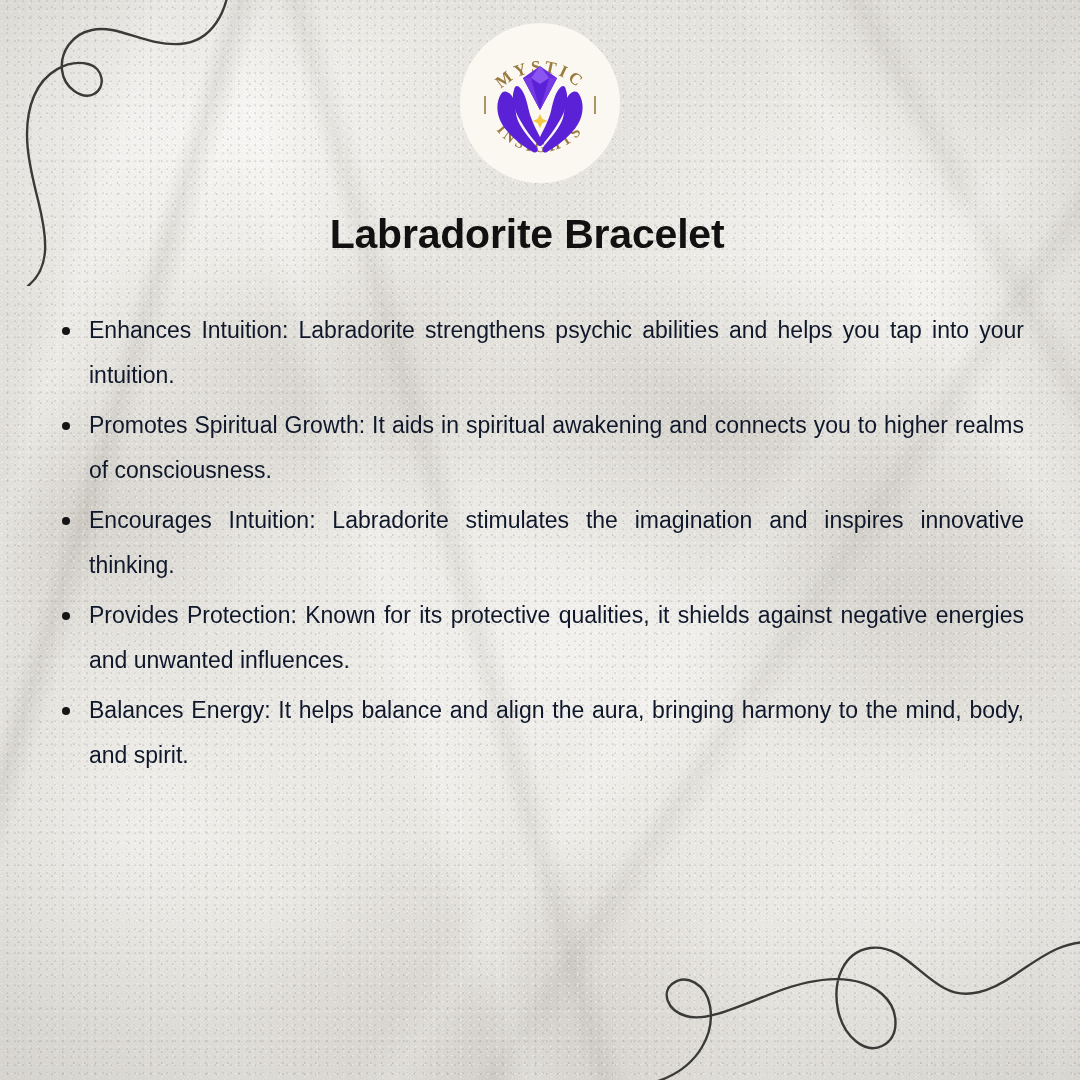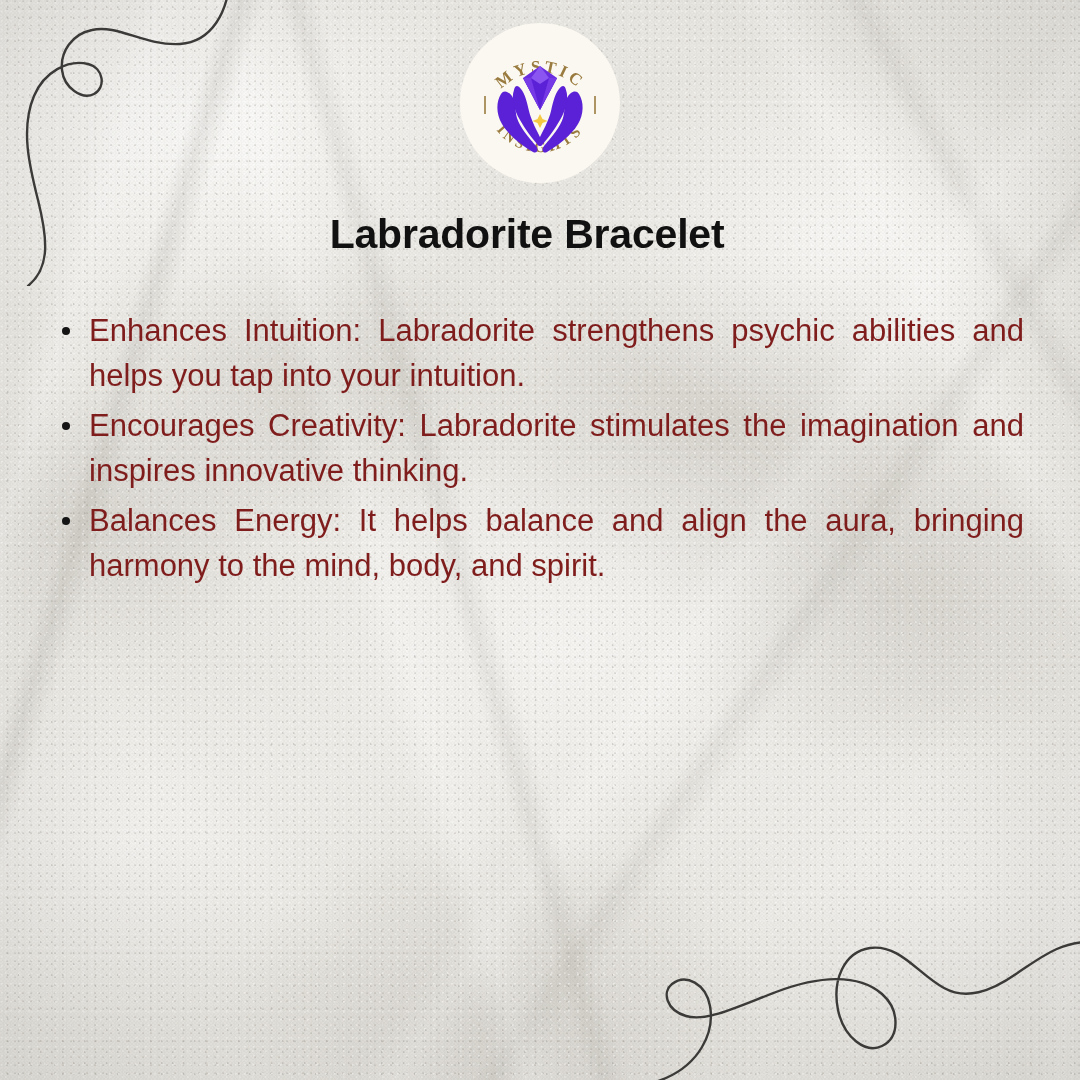--- a/index.html
+++ b/index.html
@@ -128,23 +128,23 @@
     top: 308px;
     width: 966px;
     margin: 0;
     padding: 0;
     list-style: none;
   }
   .benefit-item {
     position: relative;
     padding-left: 31px;
     margin: 0 0 5px 0;
-    font-size: 31px;
+    font-size: 23px;
     line-height: 45px;
-    color: #7f1d1d;
+    color: #0f172a;
     text-align: justify;
     text-justify: inter-word;
     font-family: "Liberation Sans", sans-serif;
     font-stretch: condensed;
   }
   .benefit-item:last-child { margin-bottom: 8px; }
   .benefit-bullet {
     position: absolute;
     left: 4px;
     top: 19px;
@@ -231,21 +231,29 @@
 
   <div id="page-title">Labradorite Bracelet</div>
 
   <ul id="benefits-list">
     <li class="benefit-item">
       <span class="benefit-bullet"></span>
       <span class="benefit-text">Enhances Intuition: Labradorite strengthens psychic abilities and helps you tap into your intuition.</span>
     </li>
     <li class="benefit-item">
       <span class="benefit-bullet"></span>
-      <span class="benefit-text">Encourages Creativity: Labradorite stimulates the imagination and inspires innovative thinking.</span>
+      <span class="benefit-text">Promotes Spiritual Growth: It aids in spiritual awakening and connects you to higher realms of consciousness.</span>
+    </li>
+    <li class="benefit-item">
+      <span class="benefit-bullet"></span>
+      <span class="benefit-text">Encourages Intuition: Labradorite stimulates the imagination and inspires innovative thinking.</span>
+    </li>
+    <li class="benefit-item">
+      <span class="benefit-bullet"></span>
+      <span class="benefit-text">Provides Protection: Known for its protective qualities, it shields against negative energies and unwanted influences.</span>
     </li>
     <li class="benefit-item">
       <span class="benefit-bullet"></span>
       <span class="benefit-text">Balances Energy: It helps balance and align the aura, bringing harmony to the mind, body, and spirit.</span>
     </li>
   </ul>
 
 </div>
 
 </body></html>

